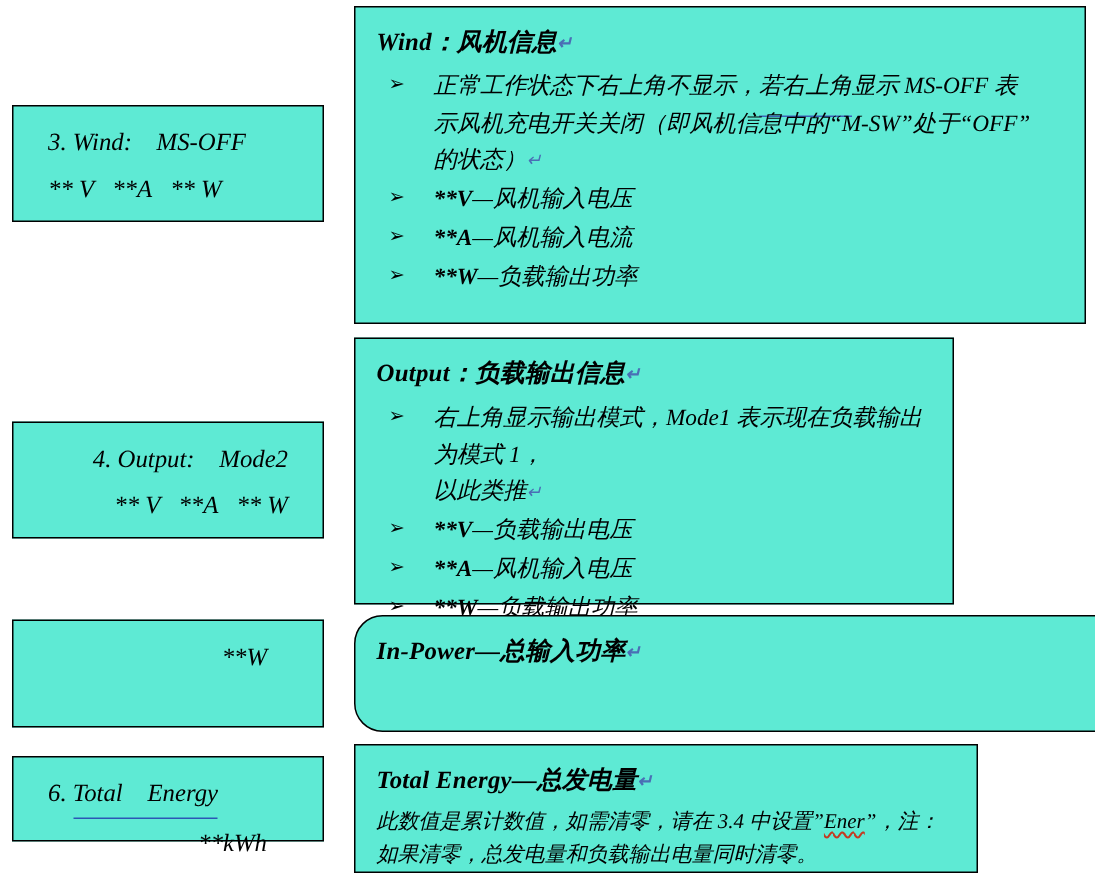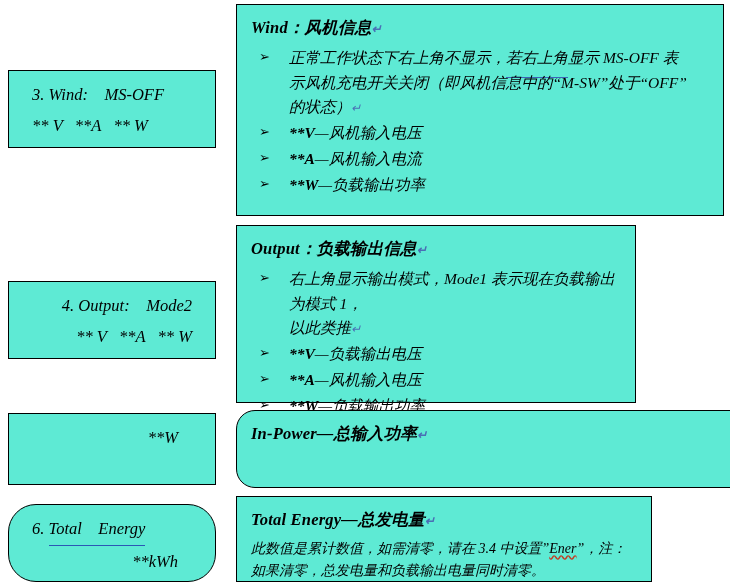--- a/index.html
+++ b/index.html
@@ -102,21 +102,21 @@
     text-underline-offset: 2px;
   }
   .u-blue {
     border-bottom: 1.2px solid #3b63b8;
     padding-bottom: 11px;
   }
   
   #lcd-wind { left: 8px;  top: 70px;  width: 208px; height: 78px; }
   #lcd-output { left: 8px; top: 281px; width: 208px; height: 78px; text-align: right; }
   #lcd-inpower { left: 8px; top: 413px; width: 208px; height: 72px; }
-  #lcd-energy { left: 8px; top: 504px; width: 208px; height: 78px; border-radius: 28px; }
+  #lcd-energy { left: 8px; top: 504px; width: 208px; height: 57px; }
 
   #desc-wind { left: 236px; top: 4px; width: 488px; height: 212px; }
   #desc-output { left: 236px; top: 225px; width: 400px; height: 178px; }
   #desc-inpower { left: 236px; top: 410px; width: 584px; height: 78px; border-radius: 19px; }
   #desc-energy { left: 236px; top: 496px; width: 416px; height: 86px; }
 </style>
 </head>
 <body>
 
 <div class="page">

